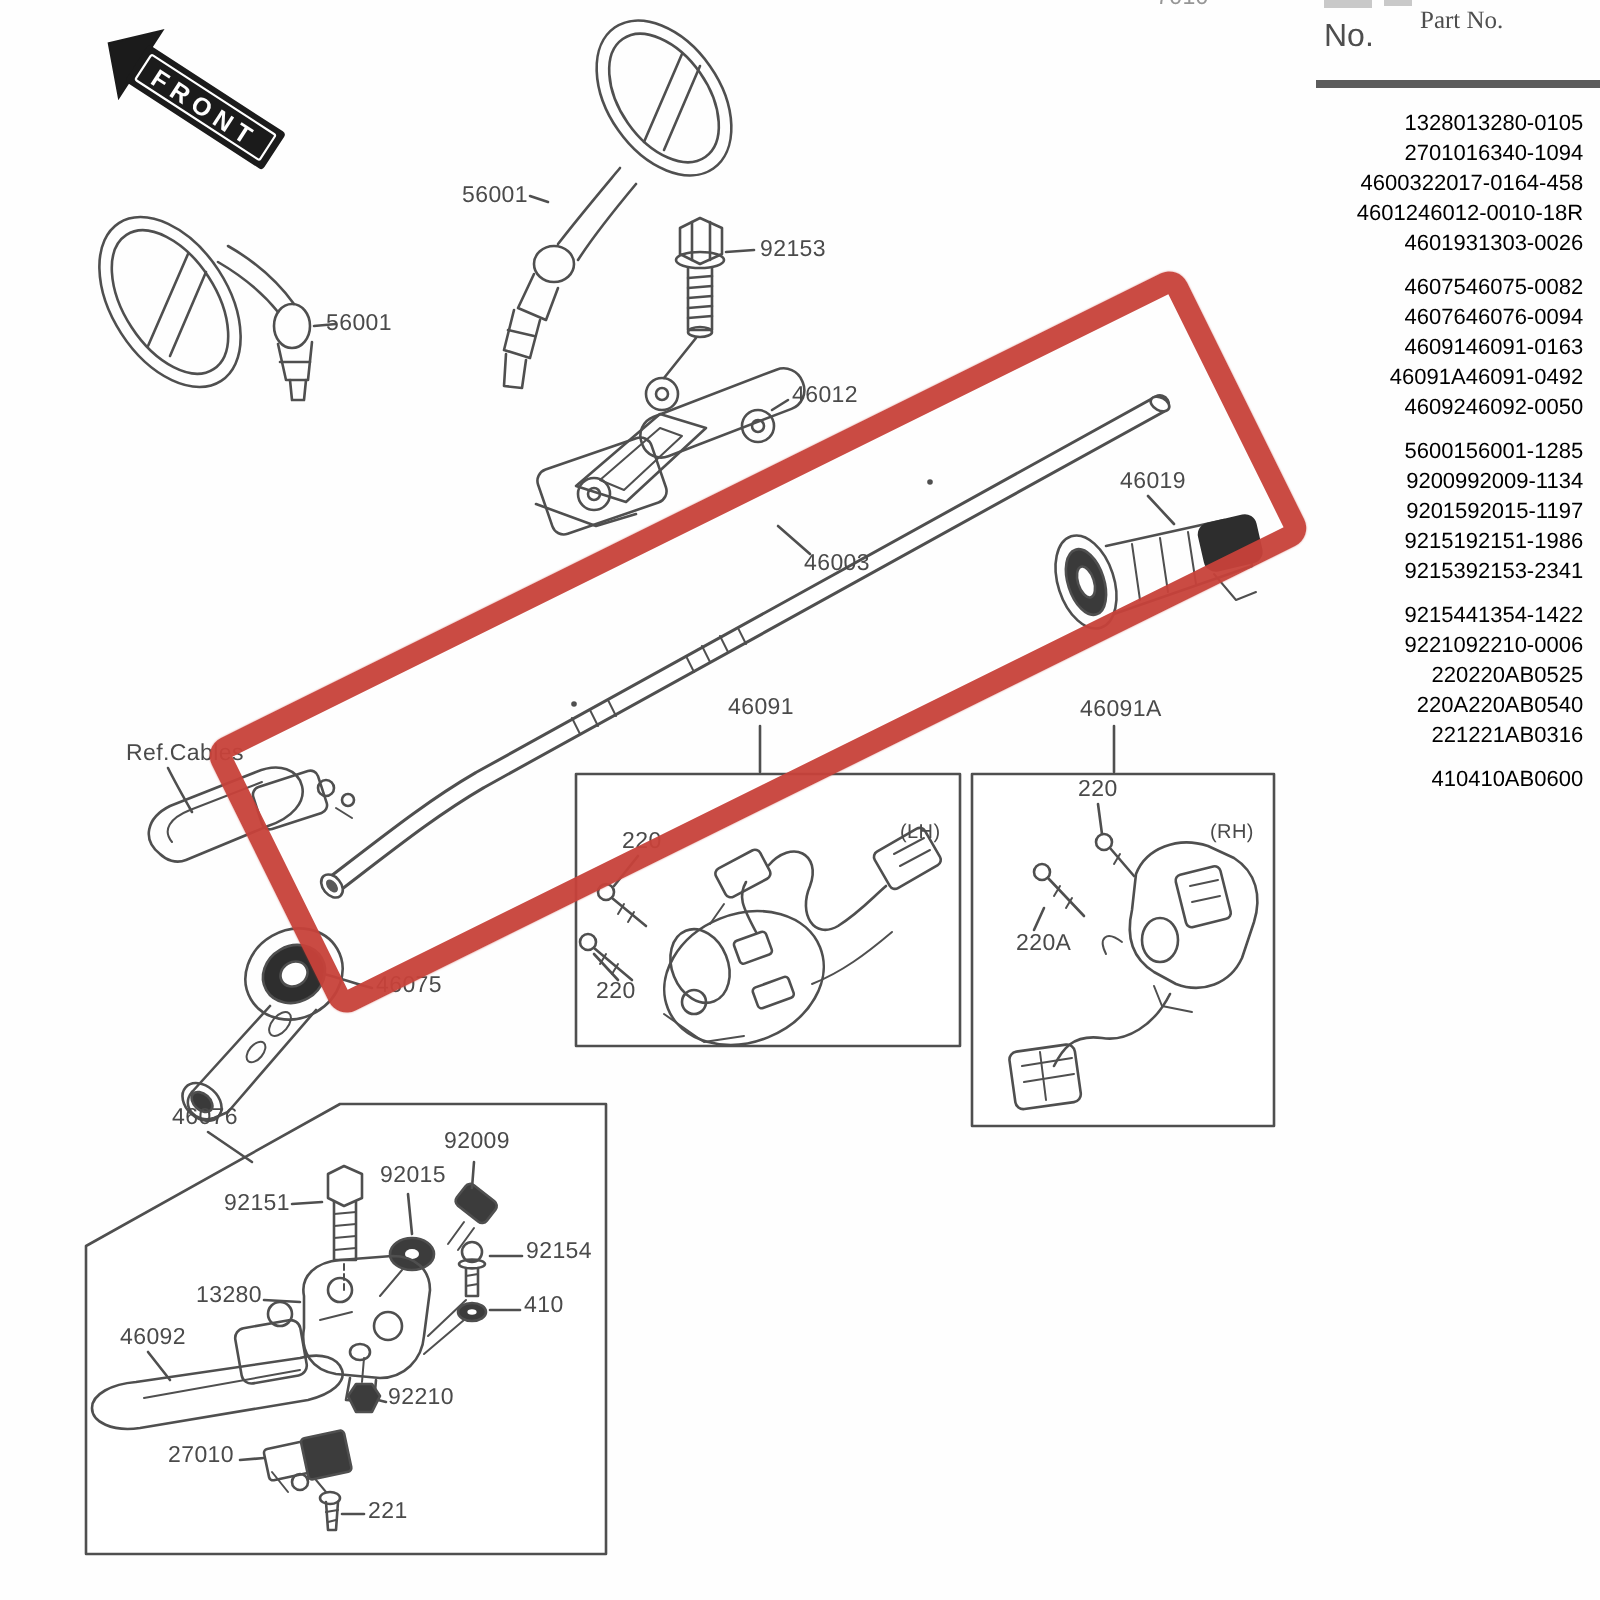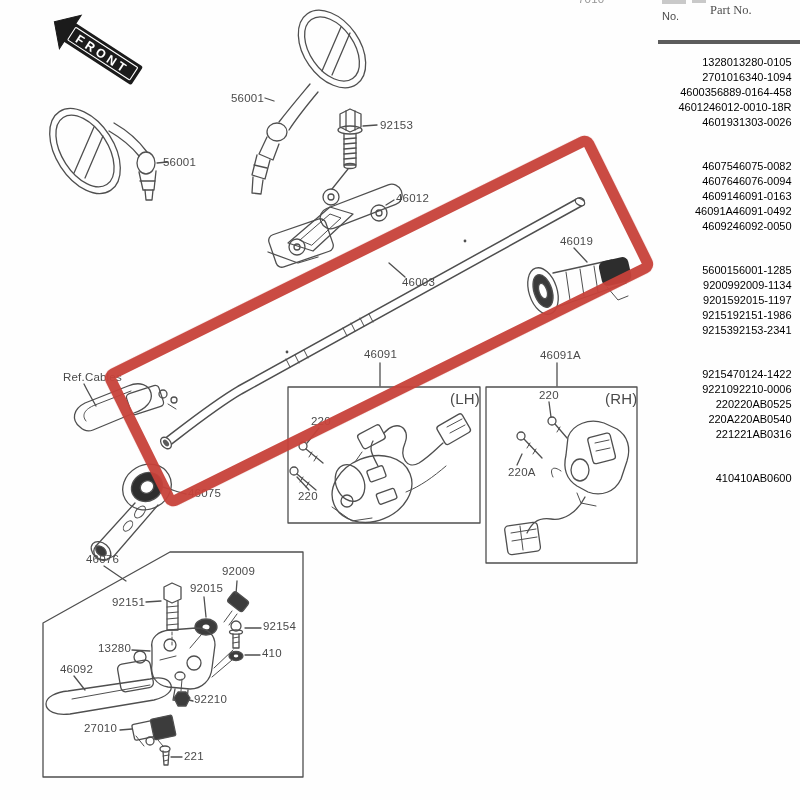--- a/index.html
+++ b/index.html
@@ -3,31 +3,31 @@
 <meta charset="utf-8">
 <style>
   html,body{margin:0;padding:0;background:#ffffff;}
   .stage{position:relative;width:800px;height:800px;background:#fefefe;overflow:hidden;
          font-family:"Liberation Sans", sans-serif;}
   svg text{font-family:"Liberation Sans", sans-serif;}
   .art{position:absolute;left:0;top:0;z-index:1;}
   .ink{stroke:#4f4f4f;stroke-width:1.3;fill:none;stroke-linecap:round;stroke-linejoin:round;}
   .plabel{position:absolute;font-size:11.5px;color:#4a4a4a;white-space:nowrap;z-index:3;
           letter-spacing:0.2px;}
-  .plabel.small{font-size:15px;}
+  .plabel.small{font-size:10px;margin-top:21px;}
   .faint{color:#969696;}
   
   .highlight{position:absolute;left:107px;top:245px;width:522px;height:130px;
              border:11px solid #c8423a;border-radius:10px;transform:rotate(-26.3deg);
              z-index:5;opacity:0.95;box-shadow:0 0 1px rgba(200,66,58,.6);}
-  .thead-ref{position:absolute;left:662px;top:10px;font-size:11px;color:#4e4e4e;z-index:2;}
+  .thead-ref{position:absolute;left:662px;top:10px;font-size:16px;color:#4e4e4e;z-index:2;}
   .thead-part{position:absolute;left:710px;top:3px;font-size:12.5px;color:#4e4e4e;z-index:2;font-family:Liberation Serif, serif;}
   .trule{position:absolute;left:658px;top:40px;width:142px;height:4px;background:#5c5c5c;z-index:2;}
   .tbody{position:absolute;left:662px;top:55px;z-index:2;}
-  .pgroup{margin-top:29px;}
+  .pgroup{margin-top:7px;}
   .pgroup:first-child{margin-top:0;}
   .prow{height:15px;line-height:15px;font-size:11px;white-space:nowrap;text-align:right;}
   .pno{display:inline-block;width:47px;}
   .artifact{position:absolute;background:#c9c9c9;z-index:2;}
 </style>
 </head>
 <body>
 
 <div class="stage">
 
@@ -315,40 +315,40 @@
   <div class="artifact" style="left:662px;top:0;width:24px;height:4px"></div>
   <div class="artifact" style="left:692px;top:0;width:14px;height:3px"></div>
   <div class="thead-ref">No.</div>
   <div class="thead-part">Part No.</div>
   <div class="trule"></div>
 
   <div class="tbody">
     <div class="pgroup">
       <div class="prow"><span class="pno">13280</span><span class="ppart">13280-0105</span></div>
       <div class="prow"><span class="pno">27010</span><span class="ppart">16340-1094</span></div>
-      <div class="prow"><span class="pno">46003</span><span class="ppart">56889-0164-458</span></div>
+      <div class="prow"><span class="pno">46003</span><span class="ppart">22017-0164-458</span></div>
       <div class="prow"><span class="pno">46012</span><span class="ppart">46012-0010-18R</span></div>
       <div class="prow"><span class="pno">46019</span><span class="ppart">31303-0026</span></div>
     </div>
     <div class="pgroup">
       <div class="prow"><span class="pno">46075</span><span class="ppart">46075-0082</span></div>
       <div class="prow"><span class="pno">46076</span><span class="ppart">46076-0094</span></div>
       <div class="prow"><span class="pno">46091</span><span class="ppart">46091-0163</span></div>
       <div class="prow"><span class="pno">46091A</span><span class="ppart">46091-0492</span></div>
       <div class="prow"><span class="pno">46092</span><span class="ppart">46092-0050</span></div>
     </div>
     <div class="pgroup">
       <div class="prow"><span class="pno">56001</span><span class="ppart">56001-1285</span></div>
       <div class="prow"><span class="pno">92009</span><span class="ppart">92009-1134</span></div>
       <div class="prow"><span class="pno">92015</span><span class="ppart">92015-1197</span></div>
       <div class="prow"><span class="pno">92151</span><span class="ppart">92151-1986</span></div>
       <div class="prow"><span class="pno">92153</span><span class="ppart">92153-2341</span></div>
     </div>
     <div class="pgroup">
-      <div class="prow"><span class="pno">92154</span><span class="ppart">70124-1422</span></div>
+      <div class="prow"><span class="pno">92154</span><span class="ppart">41354-1422</span></div>
       <div class="prow"><span class="pno">92210</span><span class="ppart">92210-0006</span></div>
       <div class="prow"><span class="pno">220</span><span class="ppart">220AB0525</span></div>
       <div class="prow"><span class="pno">220A</span><span class="ppart">220AB0540</span></div>
       <div class="prow"><span class="pno">221</span><span class="ppart">221AB0316</span></div>
     </div>
     <div class="pgroup">
       <div class="prow"><span class="pno">410</span><span class="ppart">410AB0600</span></div>
     </div>
   </div>
 

